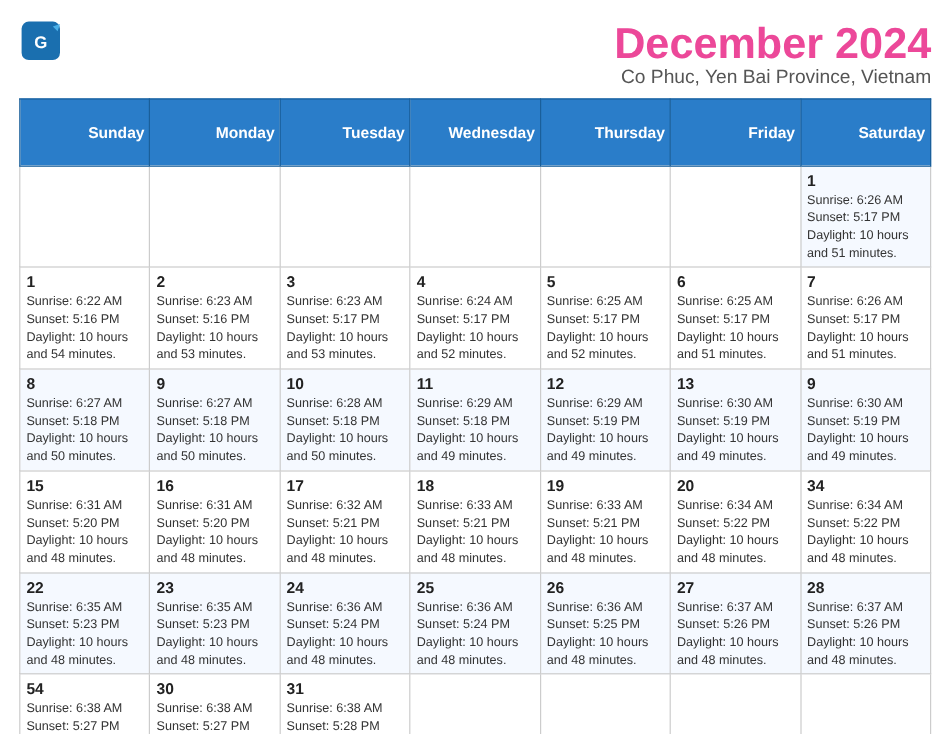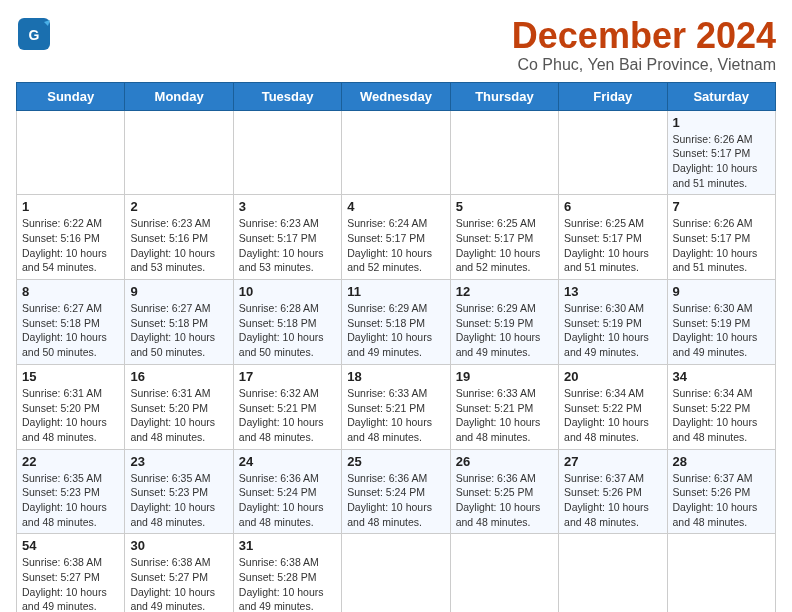--- a/index.html
+++ b/index.html
@@ -25,38 +25,38 @@
       display: flex;
       align-items: center;
       gap: 2px;
     }
     .title-block {
       text-align: right;
     }
     .title-block h1 {
       font-size: 36px;
       font-weight: bold;
-      color: #c2410c;
+      color: #ec4899;
       line-height: 1.1;
     }
     .title-block h2 {
       font-size: 16px;
       font-weight: normal;
       color: #555;
     }
     .calendar {
       width: 100%;
       border-collapse: collapse;
       font-size: 11px;
     }
     .calendar th {
       background: #2a7dc9;
       color: #fff;
-      padding: 6px 4px;
-      text-align: center;
+      padding: 20px 4px;
+      text-align: right;
       font-size: 13px;
       font-weight: bold;
       border: 1px solid #1a5f9a;
     }
     .calendar td {
       border: 1px solid #ccc;
       padding: 4px 5px;
       vertical-align: top;
       width: calc(100% / 7);
       min-height: 80px;

